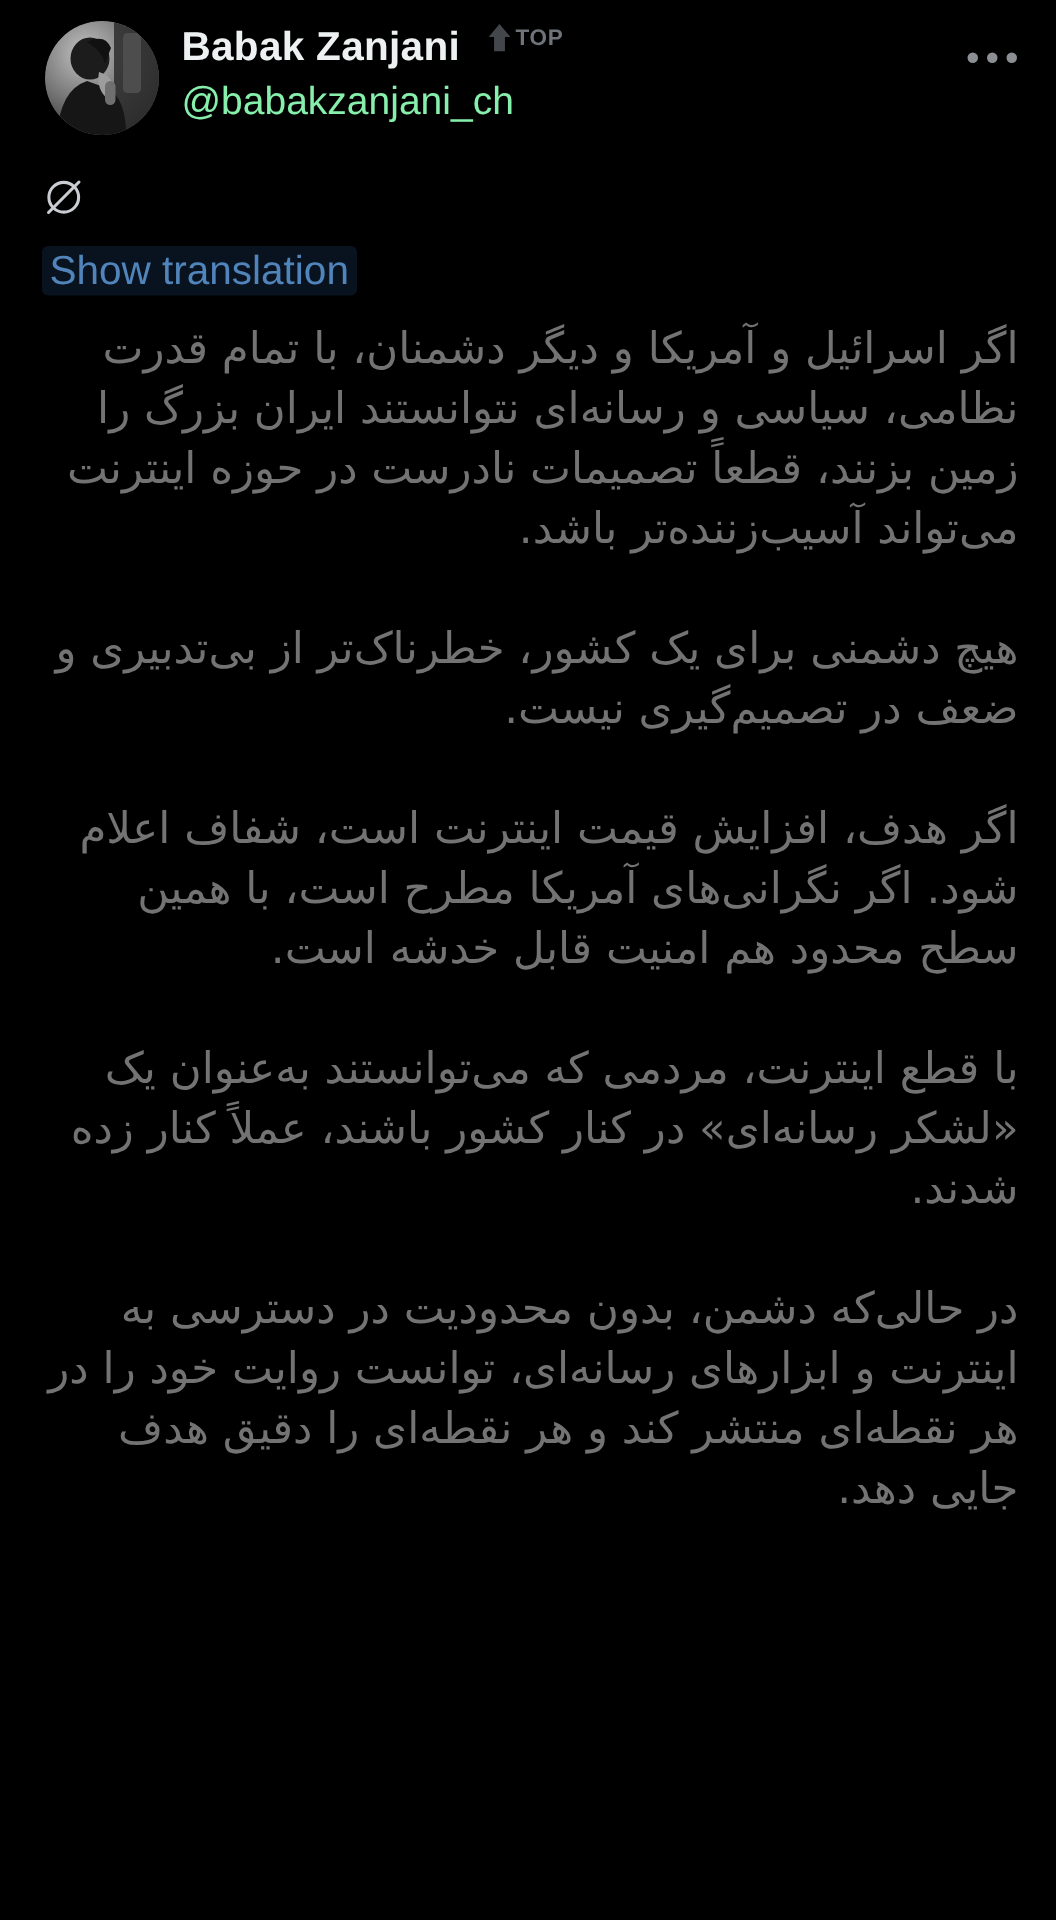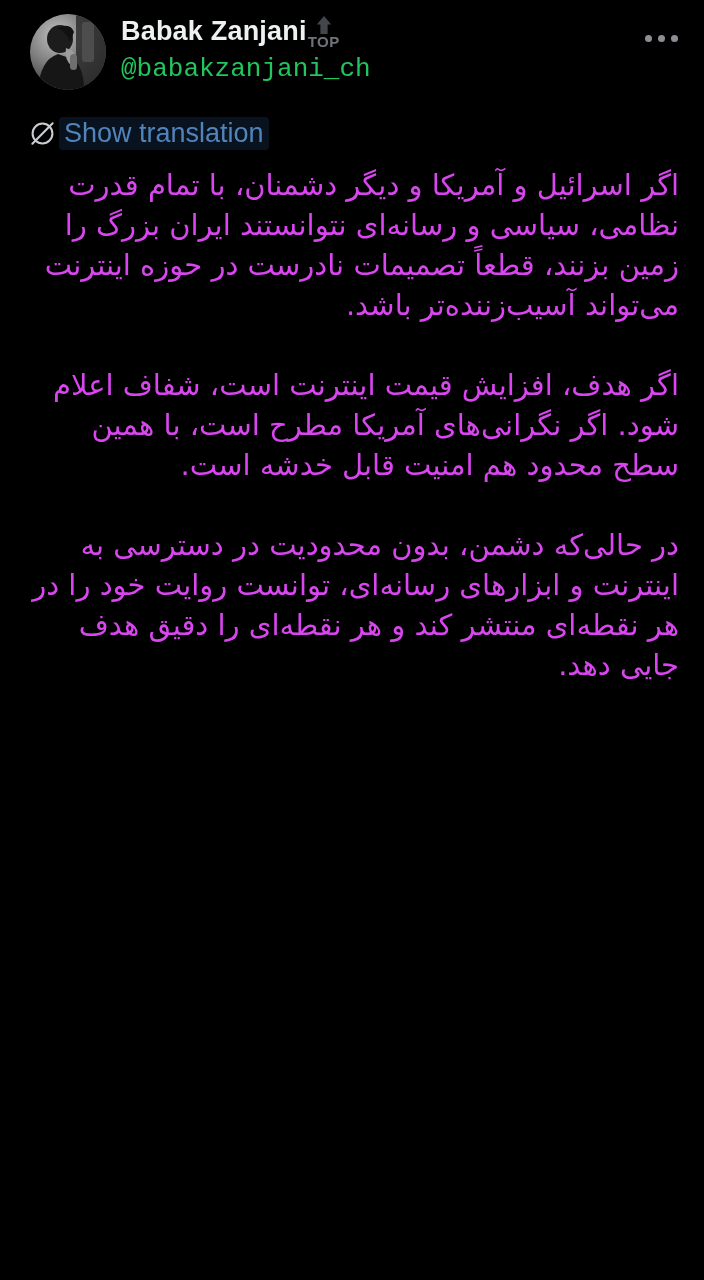--- a/index.html
+++ b/index.html
@@ -19,76 +19,77 @@
   }
   .avatar {
     width: 76px; height: 76px;
     border-radius: 50%;
     overflow: hidden;
     flex: none;
     background: #4a4a4a;
     cursor: pointer;
   }
   .names { margin-left: 15px; padding-top: 2px; min-width: 0; }
-  .name-row { display: flex; align-items: flex-start; gap: 1px; }
+  .name-row { display: flex; align-items: flex-start; gap: 15px; }
   .display-name {
     color: #eef1f2;
     font-family: "Liberation Sans", "DejaVu Sans", sans-serif;
     font-weight: bold;
     font-size: 27px;
     line-height: 30px;
     letter-spacing: .2px;
     cursor: pointer;
   }
   .top-badge {
-    display: flex; flex-direction: column; align-items: center;
+    display: flex; align-items: center;
     margin-top: 0; cursor: pointer;
   }
   .top-label {
     color: #6e747a;
     font-family: "Liberation Sans", sans-serif;
     font-weight: bold;
     font-size: 15px;
     line-height: 13px;
     letter-spacing: .5px;
   }
   .handle {
-    color: #22c55e;
-    font-family: Liberation Mono, monospace;
+    color: #86efac;
+    font-family: Liberation Sans, sans-serif;
     font-size: 26px;
     margin-top: 6px;
   }
   .menu {
     margin-left: auto;
     display: flex; gap: 6px;
     padding-top: 21px;
     cursor: pointer;
   }
   .menu i { width: 7px; height: 7px; border-radius: 50%; background: #8b8f93; }
   
   .translate-row {
-    display: flex; align-items: center; gap: 2px;
+    display: flex; align-items: flex-start; gap: 18px;
     padding: 27px 0 0 28px;
     cursor: pointer;
     width: max-content;
+    flex-direction: column;
   }
   .translate-label {
     font-family: "Liberation Sans", "DejaVu Sans", sans-serif;
     font-size: 27px;
     color: #5084ba;
     background: rgba(28, 58, 95, 0.32);
     padding: 1px 5px;
     border-radius: 4px;
   }
   
   .body {
     direction: rtl;
     text-align: right;
     padding: 15px 25px 0 25px;
-    color: #d946ef;
+    color: #737373;
     font-size: 29px;
     line-height: 40px;
   }
   .body p { margin: 0 0 40px 0; }
 </style>
 </head>
 <body>
 
 <div class="post">
 
@@ -142,17 +143,19 @@
   <div class="translate-row">
     <svg width="29" height="29" viewBox="0 0 24 24" fill="none" stroke="#c9cdd1" stroke-width="1.7" stroke-linecap="round">
       <circle cx="12" cy="12" r="8.2"></circle>
       <path d="M3.6 20.4 L20.4 3.6"></path>
     </svg>
     <span class="translate-label">Show translation</span>
   </div>
 
   <div class="body">
     <p>اگر اسرائیل و آمریکا و دیگر دشمنان، با تمام قدرت نظامی، سیاسی و رسانه‌ای نتوانستند ایران بزرگ را زمین بزنند، قطعاً تصمیمات نادرست در حوزه اینترنت می‌تواند آسیب‌زننده‌تر باشد.</p>
+    <p>هیچ دشمنی برای یک کشور، خطرناک‌تر از بی‌تدبیری و ضعف در تصمیم‌گیری نیست.</p>
     <p>اگر هدف، افزایش قیمت اینترنت است، شفاف اعلام شود. اگر نگرانی‌های آمریکا مطرح است، با همین سطح محدود هم امنیت قابل خدشه است.</p>
+    <p>با قطع اینترنت، مردمی که می‌توانستند به‌عنوان یک «لشکر رسانه‌ای» در کنار کشور باشند، عملاً کنار زده شدند.</p>
     <p>در حالی‌که دشمن، بدون محدودیت در دسترسی به اینترنت و ابزارهای رسانه‌ای، توانست روایت خود را در هر نقطه‌ای منتشر کند و هر نقطه‌ای را دقیق هدف جایی دهد.</p>
   </div>
 
 </div>
 
 </body></html>

